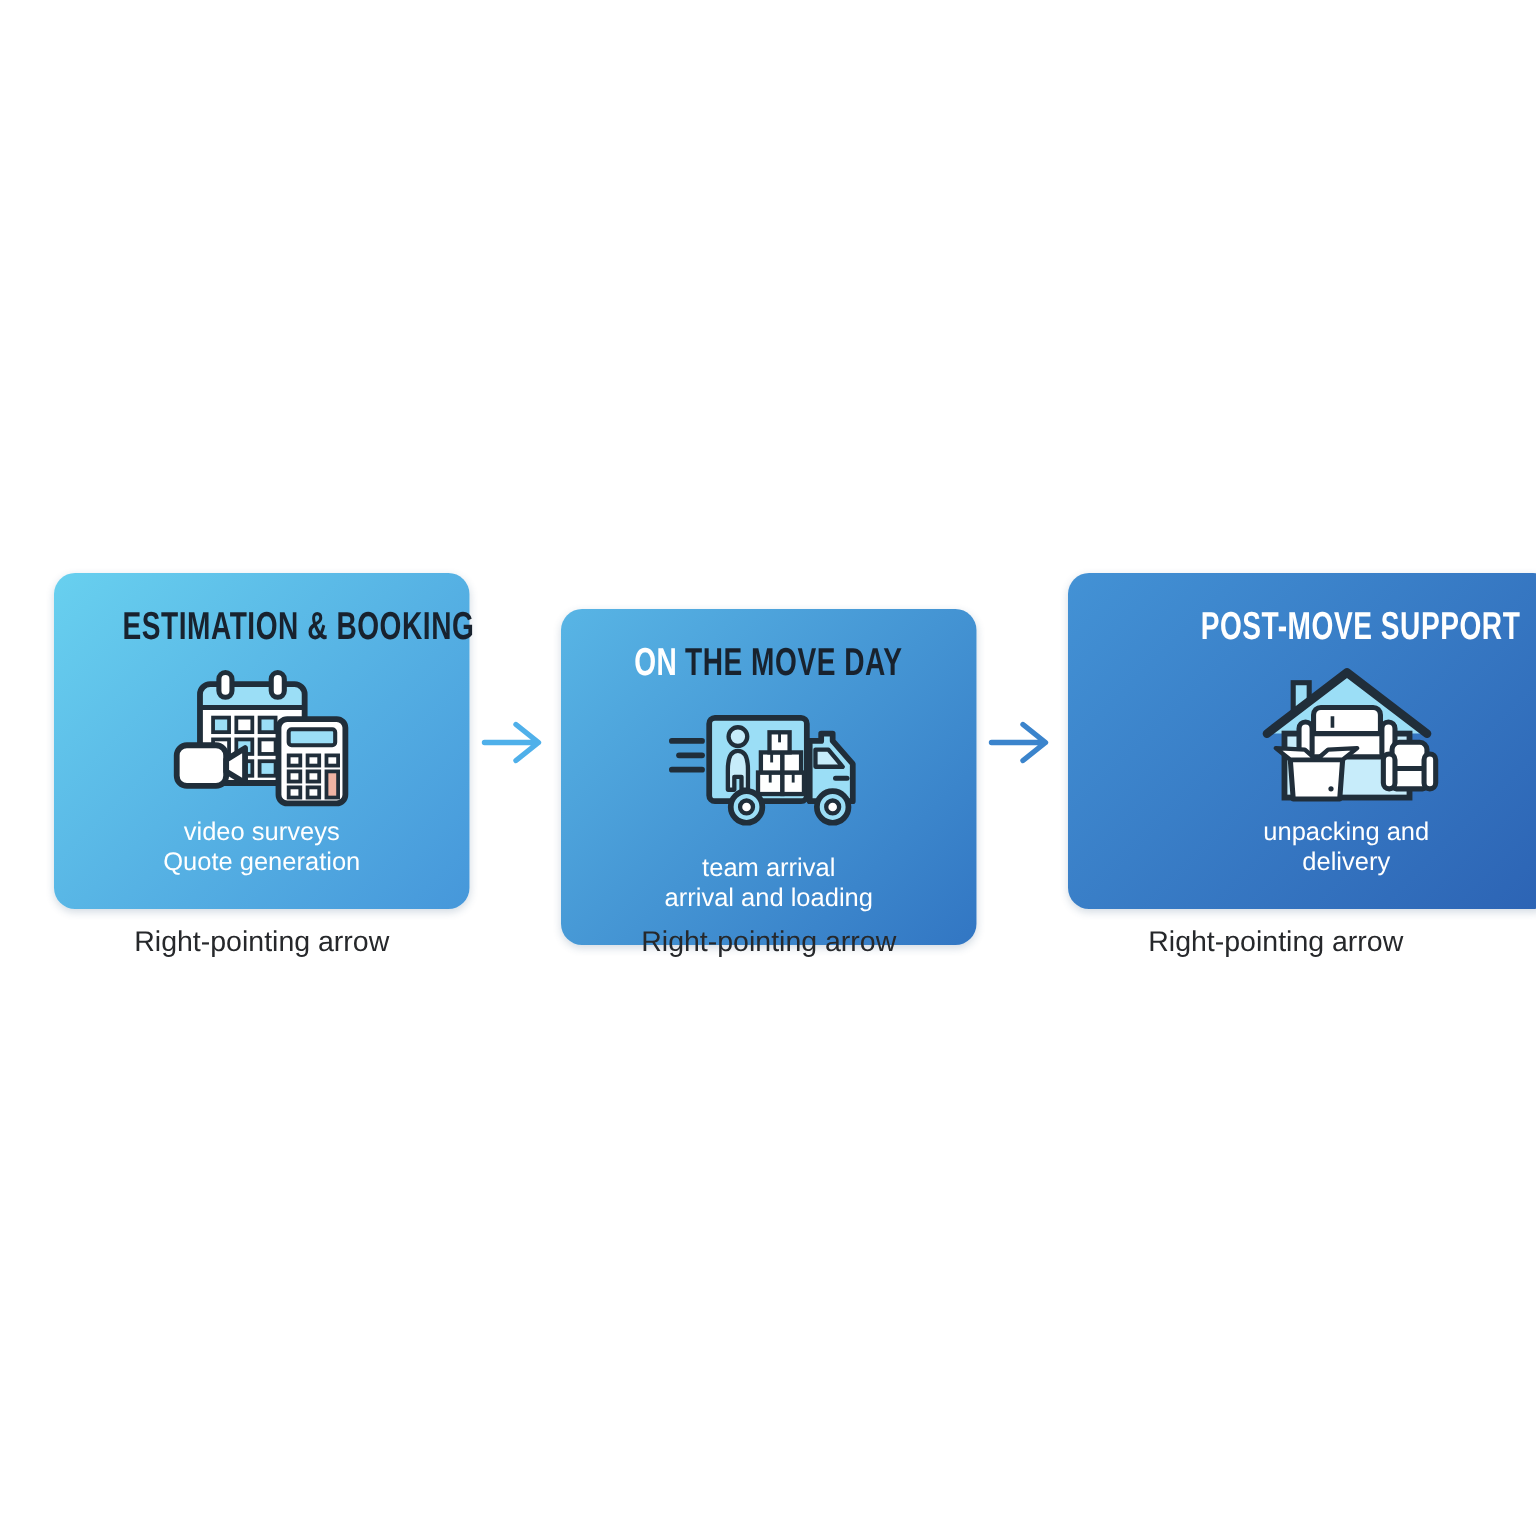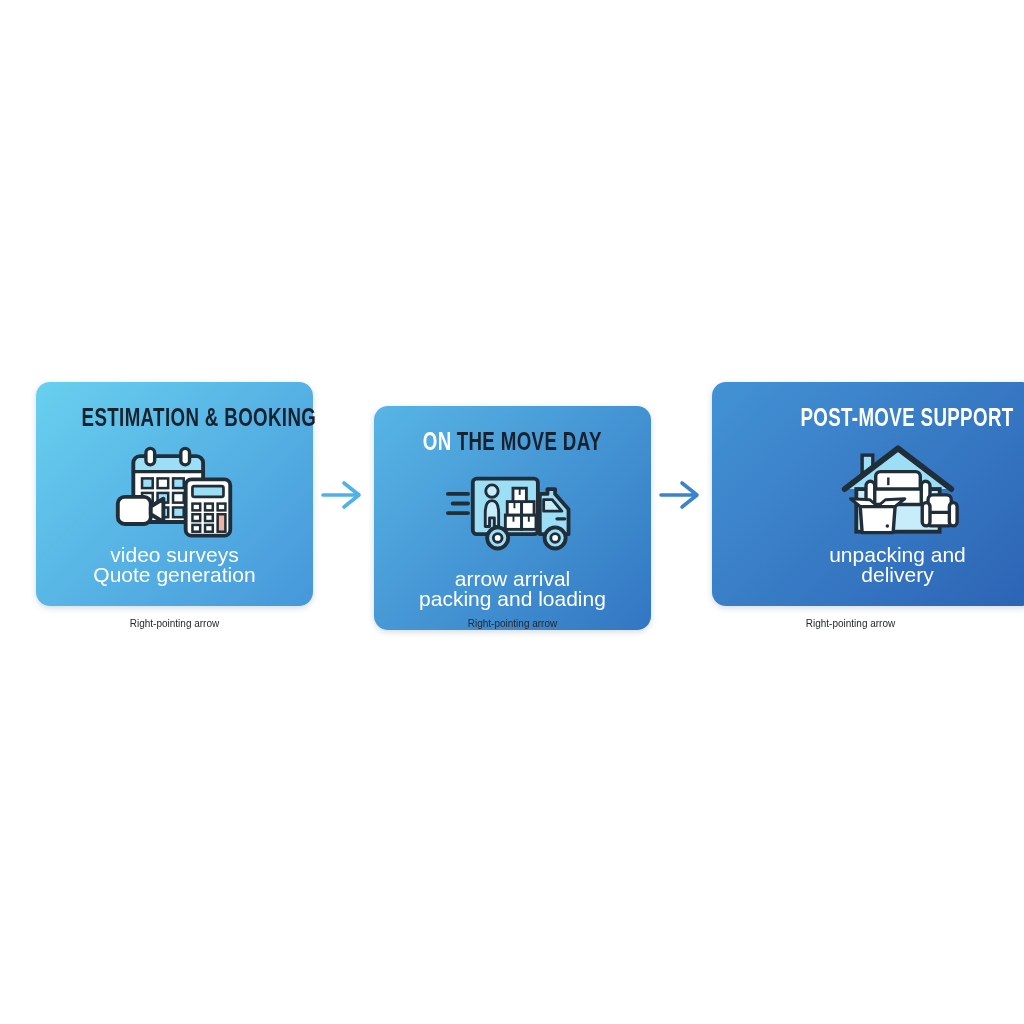--- a/index.html
+++ b/index.html
@@ -33,26 +33,26 @@
   .t-white { color:#ffffff; }
   .title-part + .title-part { margin-left:7px; }
 
   .icon-wrap {
     margin-top:7px; height:102px; width:100%;
     display:flex; justify-content:center; align-items:center;
   }
 
   .subtitle {
     margin-top:3px; text-align:center; color:#ffffff;
-    font-size:21px; line-height:20px;
+    font-size:17px; line-height:20px;
   }
 
   .caption {
     position:absolute; top:618px; height:20px; width:277px;
-    text-align:center; font-size:10px; color:#26282b;
+    text-align:center; font-size:19px; color:#26282b;
   }
   .caption-1 { left:36px; } .caption-2 { left:374px; } .caption-3 { left:712px; }
 
   .flow-arrow { position:absolute; top:478px; width:44px; height:34px; }
   .flow-arrow-1 { left:320px; } .flow-arrow-2 { left:658px; }
 
   svg { display:block; }
 </style>
 </head>
 <body>
@@ -147,22 +147,22 @@
         <path d="M102,34 h9 l10,12 h-19 z" fill="#c7ecfa" stroke="#202e3a" stroke-width="3" stroke-linejoin="round"></path>
         <line x1="116" y1="54" x2="124" y2="54" stroke="#202e3a" stroke-width="3.5" stroke-linecap="round"></line>
 
         <circle cx="54" cy="74" r="11" fill="#9bdef6" stroke="#202e3a" stroke-width="4"></circle>
         <circle cx="54" cy="74" r="4.5" fill="#ffffff" stroke="#202e3a" stroke-width="3"></circle>
         <circle cx="114" cy="74" r="11" fill="#9bdef6" stroke="#202e3a" stroke-width="4"></circle>
         <circle cx="114" cy="74" r="4.5" fill="#ffffff" stroke="#202e3a" stroke-width="3"></circle>
       </svg>
     </div>
     <div class="subtitle">
-      <div>arrow arrival</div>
-      <div>packing and loading</div>
+      <div>team arrival</div>
+      <div>arrival and loading</div>
     </div>
   </div>
 
   <div class="card card-3">
     <div class="card-title">
       <span class="title-scale">
         <span class="title-part t-white">POST-MOVE SUPPORT</span>
       </span>
     </div>
     <div class="icon-wrap">

